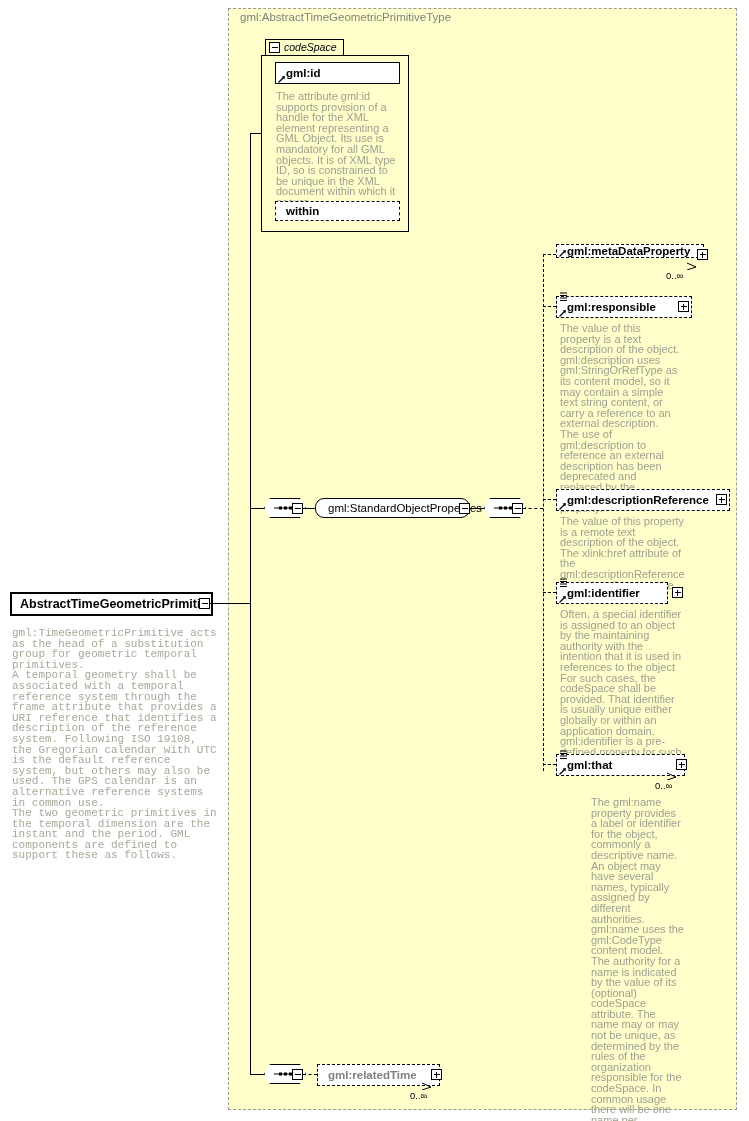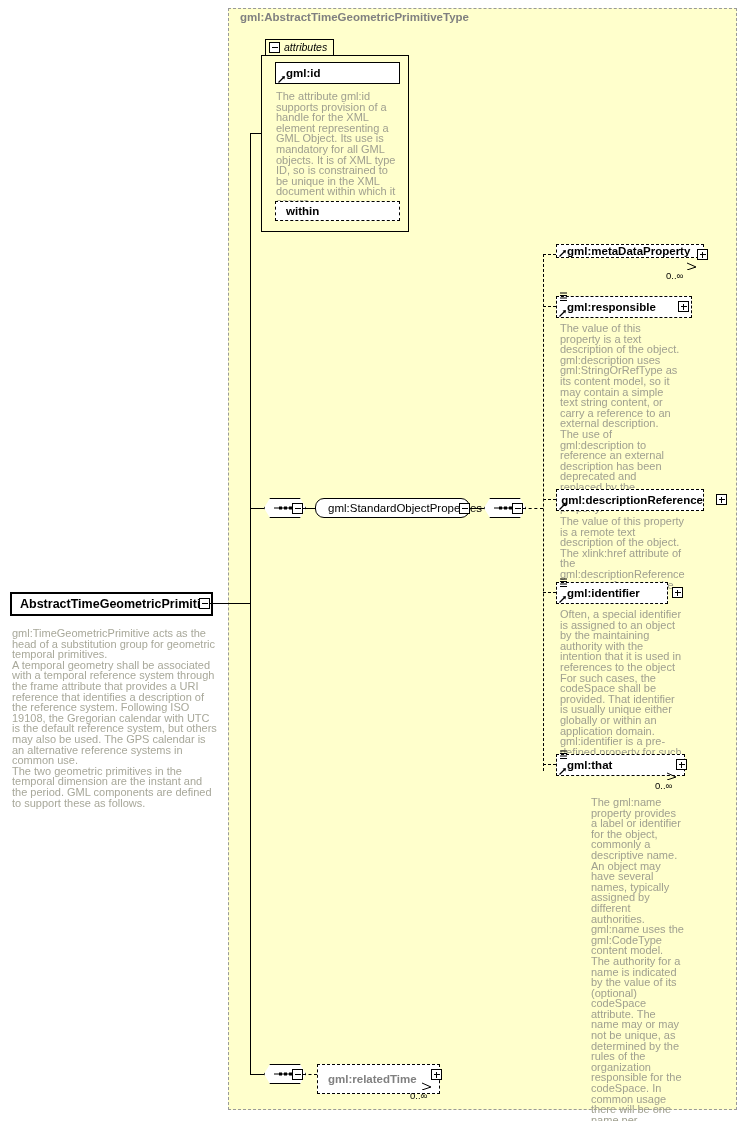--- a/index.html
+++ b/index.html
@@ -26,21 +26,21 @@
     left: 228px; top: 8px;
     width: 509px; height: 1102px;
     background: #ffffcc;
     border: 1px dashed #999999;
     box-sizing: border-box;
   }
   .type-panel-title {
     position: absolute;
     left: 240px; top: 11px;
     font-size: 11.5px;
-    font-weight: bold;
+    font-weight: normal;
     color: #808080;
     white-space: nowrap;
     text-align: right;
   }
 
   
   .node {
     position: absolute;
     box-sizing: border-box;
     background: #ffffff;
@@ -108,20 +108,21 @@
   
   .doc {
     position: absolute;
     font-size: 11px;
     line-height: 10.6px;
     color: #a0a090;
     white-space: pre-line;
   }
   .doc.left-doc {
     color: #a8a89a;
+    font-family: Liberation Mono, monospace;
   }
 
   
   .occurs {
     position: absolute;
     font-size: 9.5px;
     color: #000000;
     font-family: "Liberation Sans", sans-serif;
   }
 
@@ -240,21 +241,21 @@
 The two geometric primitives in the temporal dimension are the instant and the period. GML components are defined to support these as follows.</div>
 
   <div class="hline" style="left:210px; top:603px; width:41px;"></div>
   <div class="vline" style="left:250px; top:133px; height:942px;"></div>
 
   <div class="hline" style="left:250px; top:133px; width:12px;"></div>
 
   <div class="attr-box"></div>
   <div class="attr-tab">
     <span class="expander"></span>
-    <span>attributes</span>
+    <span>codeSpace</span>
   </div>
 
   <div class="shadow" style="left:279px; top:66px; width:125px; height:22px;"></div>
   <div class="node" style="left:275px; top:62px; width:125px; height:22px;">
     <svg class="arrow-mark" viewBox="0 0 8 8">
       <path d="M0.5 7.5 L6.5 1.5" stroke="#000" stroke-width="1.3" fill="none"></path>
       <path d="M6.8 1.2 L3.6 1.6 L6.4 4.4 Z" fill="#000"></path>
     </svg>
     <span>gml:id</span>
   </div>
@@ -322,21 +323,21 @@
       <path d="M0.5 7.5 L6.5 1.5" stroke="#000" stroke-width="1.3" fill="none"></path>
       <path d="M6.8 1.2 L3.6 1.6 L6.4 4.4 Z" fill="#000"></path>
     </svg>
     <span>gml:responsible</span>
   </div>
   <div class="expander plus" style="left:678px; top:301px;"></div>
   <div class="doc" style="left:560px; top:323px; width:120px;">The value of this property is a text description of the object. gml:description uses gml:StringOrRefType as its content model, so it may contain a simple text string content, or carry a reference to an external description. The use of gml:description to reference an external description has been deprecated and replaced by the gml:descriptionReference property.</div>
 
   <div class="hline dash" style="left:543px; top:499px; width:13px;"></div>
   <div class="shadow" style="left:560px; top:493px; width:174px; height:22px;"></div>
-  <div class="node dashed" style="left:556px; top:489px; width:148px; height:22px;justify-content:flex-end;">
+  <div class="node dashed" style="left:556px; top:489px; width:174px; height:22px;">
     <svg class="arrow-mark" viewBox="0 0 8 8">
       <path d="M0.5 7.5 L6.5 1.5" stroke="#000" stroke-width="1.3" fill="none"></path>
       <path d="M6.8 1.2 L3.6 1.6 L6.4 4.4 Z" fill="#000"></path>
     </svg>
     <span>gml:descriptionReference</span>
   </div>
   <div class="expander plus" style="left:716px; top:494px;"></div>
   <div class="doc" style="left:560px; top:516px; width:126px;">The value of this property is a remote text description of the object. The xlink:href attribute of the gml:descriptionReference property references the external description.</div>
 
   <div class="hline dash" style="left:543px; top:592px; width:13px;"></div>
@@ -378,21 +379,21 @@
   <div class="seq" style="left:264px; top:1064px;">
     <span class="seq-dots"></span>
     <span class="seq-dot" style="left:14px;"></span>
     <span class="seq-dot" style="left:19px;"></span>
     <span class="seq-dot" style="left:24px;"></span>
   </div>
   <div class="expander" style="left:292px; top:1069px;"></div>
 
   <div class="hline dash" style="left:303px; top:1074px; width:14px;"></div>
   <div class="shadow" style="left:321px; top:1068px; width:123px; height:22px;"></div>
-  <div class="node dashed grey-label" style="left:317px; top:1064px; width:123px; height:30px;">
+  <div class="node dashed grey-label" style="left:317px; top:1064px; width:123px; height:22px;">
     <span>gml:relatedTime</span>
   </div>
   <div class="expander plus" style="left:431px; top:1069px;"></div>
   <svg style="position:absolute; left:421px; top:1082px; width:14px; height:8px;">
     <path d="M1 1 L10 5 L1 8" stroke="#000" stroke-width="1" fill="none"></path>
   </svg>
   <div class="occurs" style="left:410px; top:1090px;">0..∞</div>
 
 </div>
 

